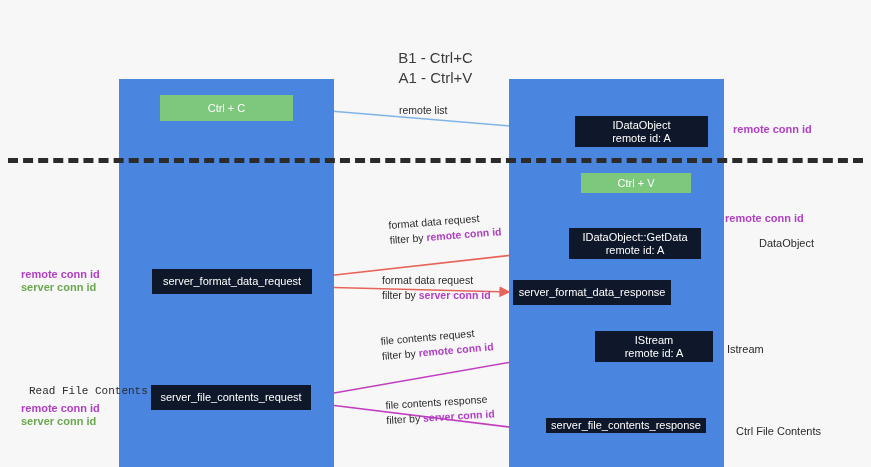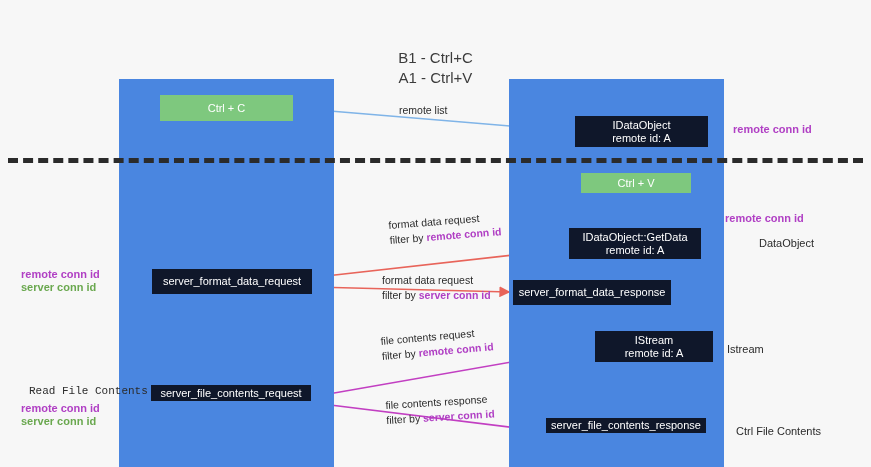--- a/index.html
+++ b/index.html
@@ -83,21 +83,21 @@
   .node.orange { background: #0f172a; }
   .node .ln { display: block; white-space: nowrap; }
 
   #n-ctrlc        { left: 160px; top: 95px;  width: 133px; height: 26px; }
   #n-idataobject  { left: 575px; top: 116px; width: 133px; height: 31px; }
   #n-ctrlv        { left: 581px; top: 173px; width: 110px; height: 20px; }
   #n-getdata      { left: 569px; top: 228px; width: 132px; height: 31px; }
   #n-sfdreq       { left: 152px; top: 269px; width: 160px; height: 25px; }
   #n-sfdresp      { left: 513px; top: 280px; width: 158px; height: 25px; }
   #n-istream      { left: 595px; top: 331px; width: 118px; height: 31px; }
-  #n-sfcreq       { left: 151px; top: 385px; width: 160px; height: 16px; }
+  #n-sfcreq       { left: 151px; top: 385px; width: 160px; height: 25px; }
   #n-sfcresp      { left: 546px; top: 418px; width: 160px; height: 15px; }
 
   
   .side-label {
     position: absolute;
     font-size: 11px;
     line-height: 14px;
     color: #2b2b2b;
     white-space: nowrap;
   }

